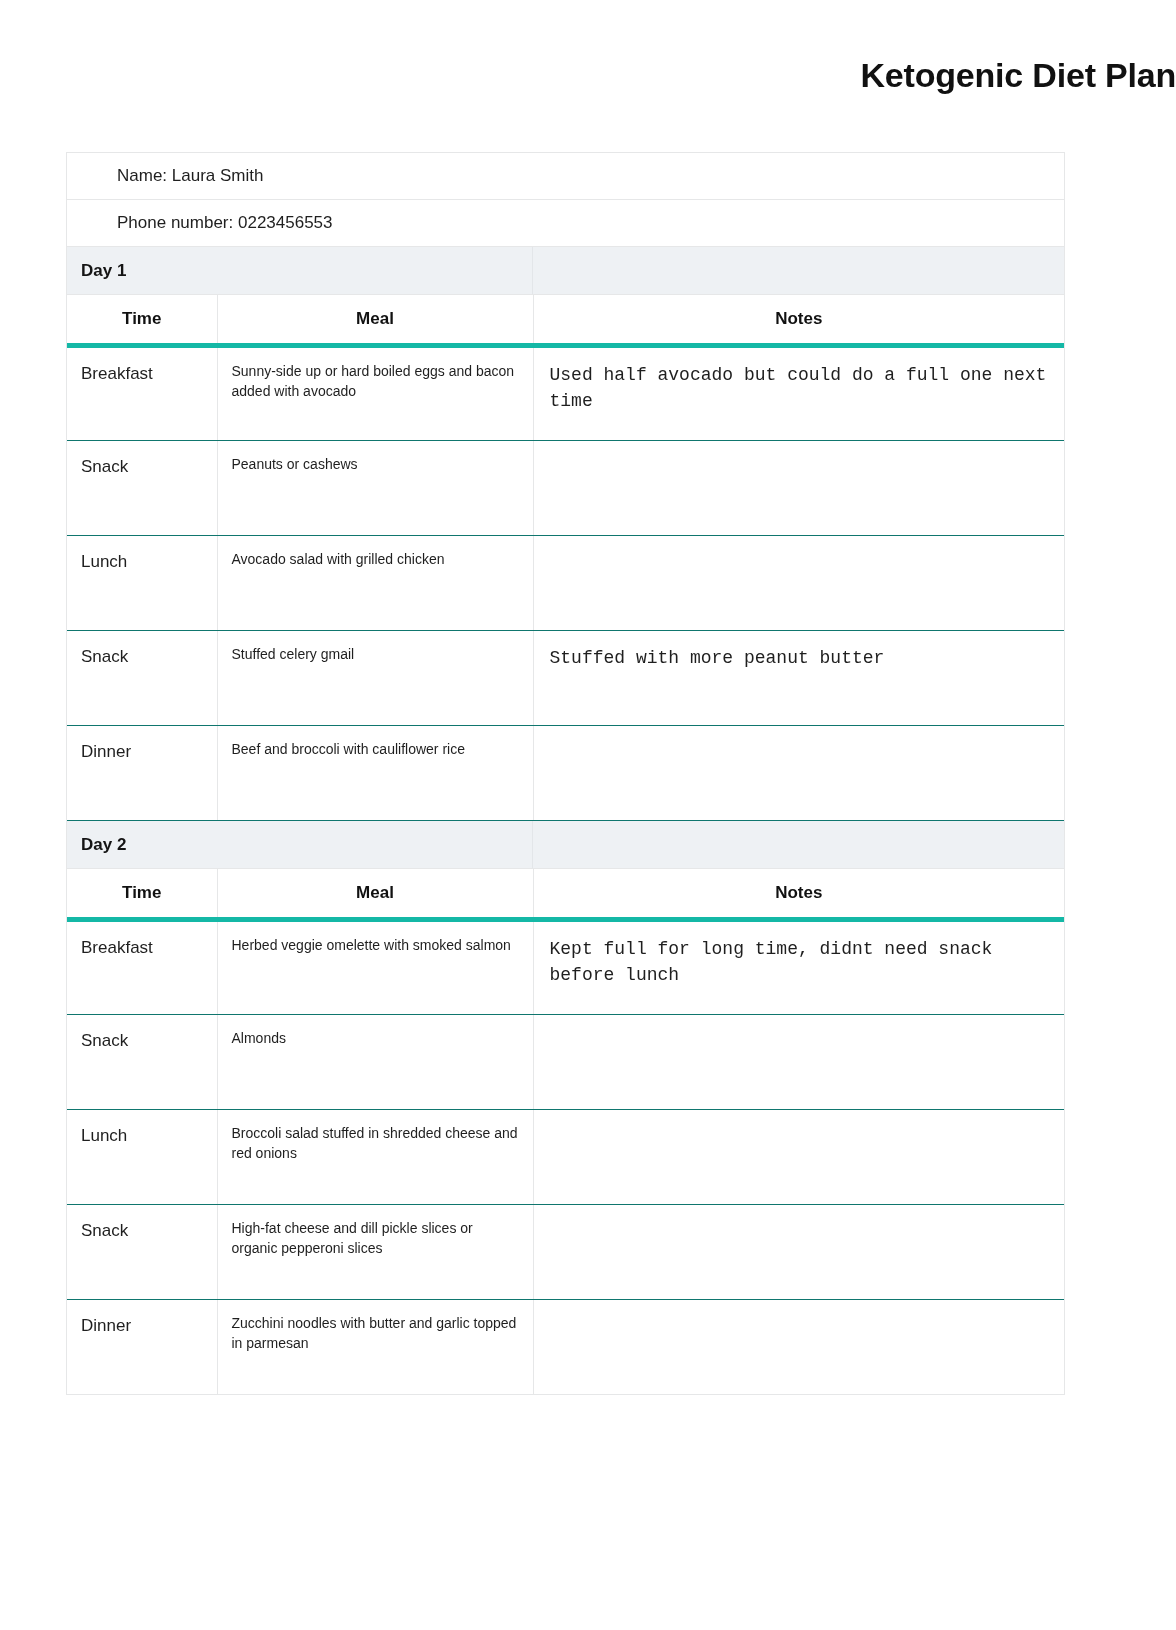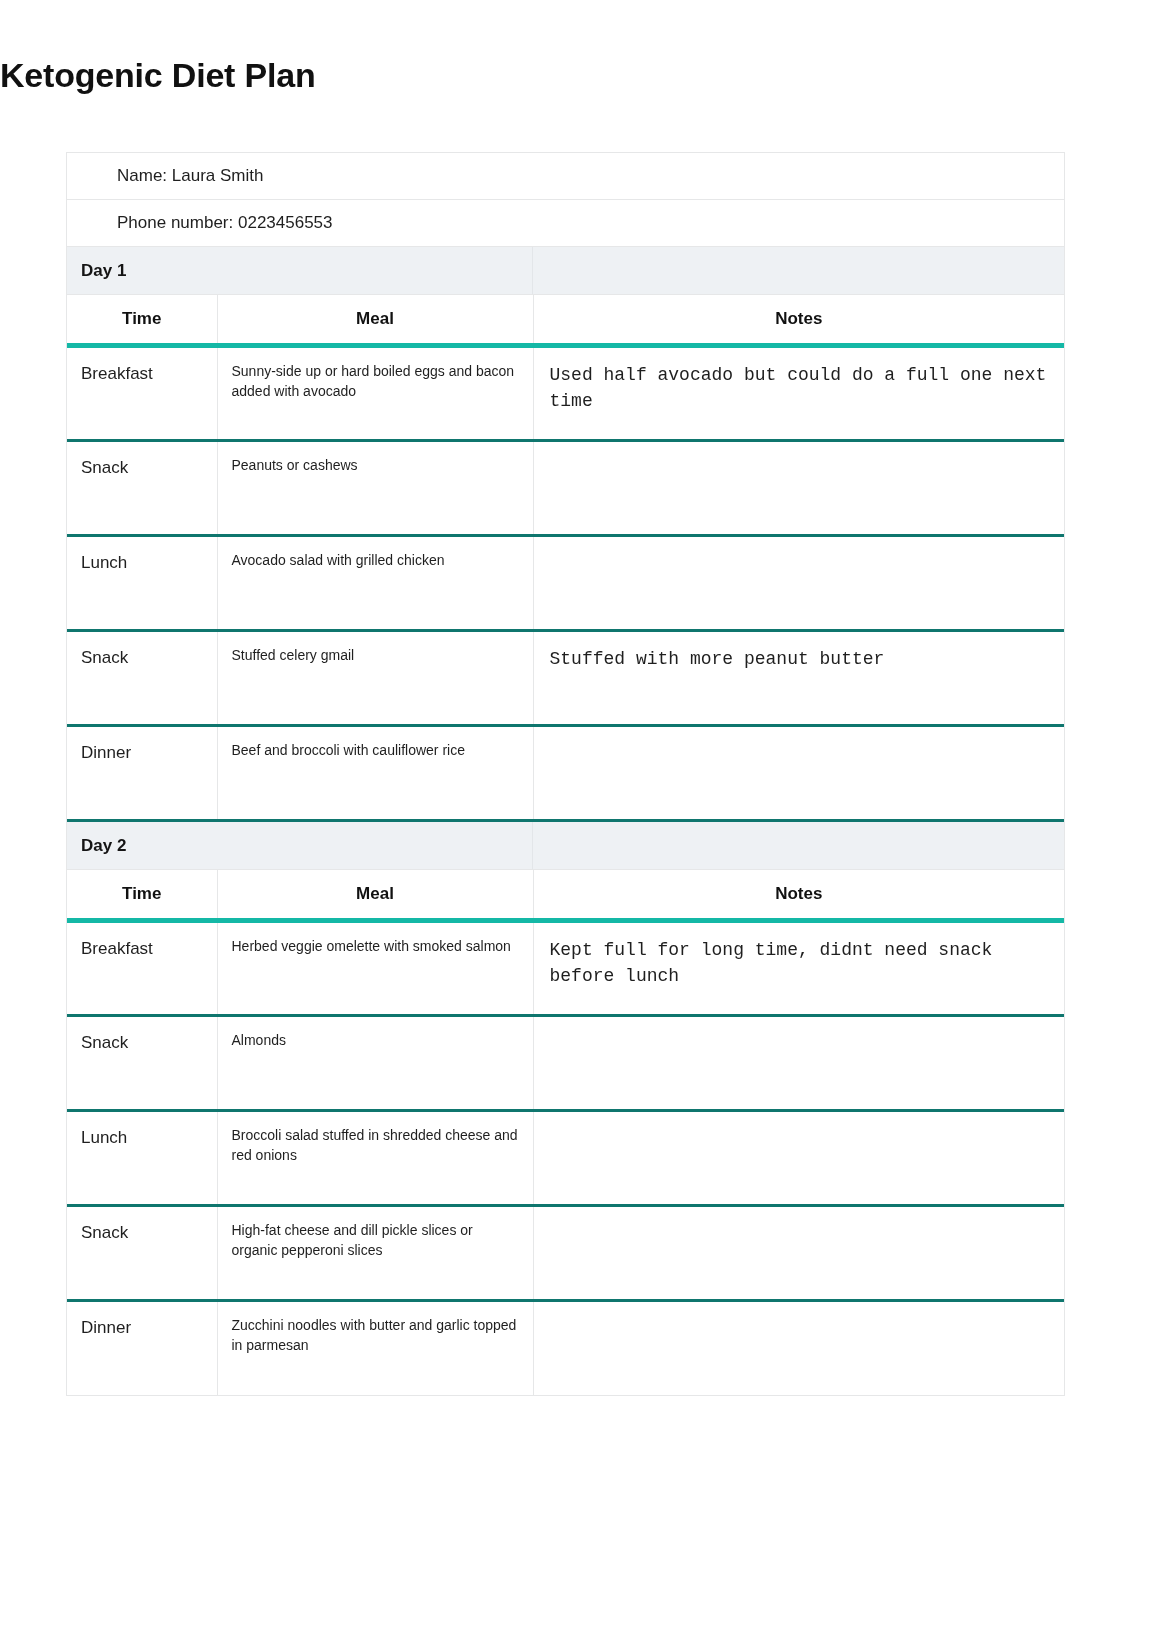--- a/index.html
+++ b/index.html
@@ -19,21 +19,21 @@
 
   .page {
     position: relative;
     width: 1176px;
     height: 1630px;
     box-sizing: border-box;
   }
 
   
   .doc-title {
-    text-align: left;
+    text-align: right;
     font-size: 34px;
     font-weight: bold;
     letter-spacing: -0.2px;
     color: #111111;
     margin: 0;
     padding-top: 55px;
     padding-bottom: 0;
     line-height: 1.2;
   }
 
@@ -117,21 +117,21 @@
     font-weight: bold;
     text-align: center;
     color: #111111;
     background: #ffffff;
     padding: 0;
     vertical-align: middle;
   }
   .meal-table th:last-child { border-right: none; }
 
   .meal-table td {
-    border-bottom: 3px solid #0f766e;
+    border-bottom: 1px solid #0f766e;
     border-right: 1px solid #e6e7e8;
     vertical-align: top;
     padding: 14px 12px 10px 14px;
     background: #ffffff;
   }
   .meal-table td:last-child { border-right: none; }
 
   .meal-table tr.meal-row { height: 95px; }
 
   .cell-time {

